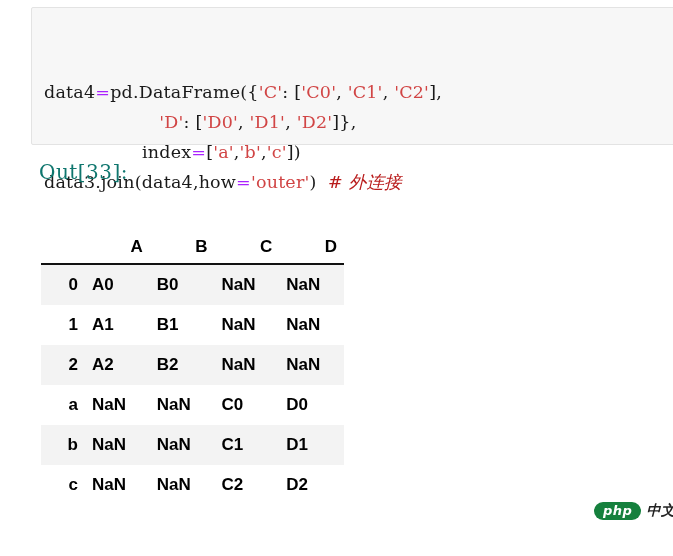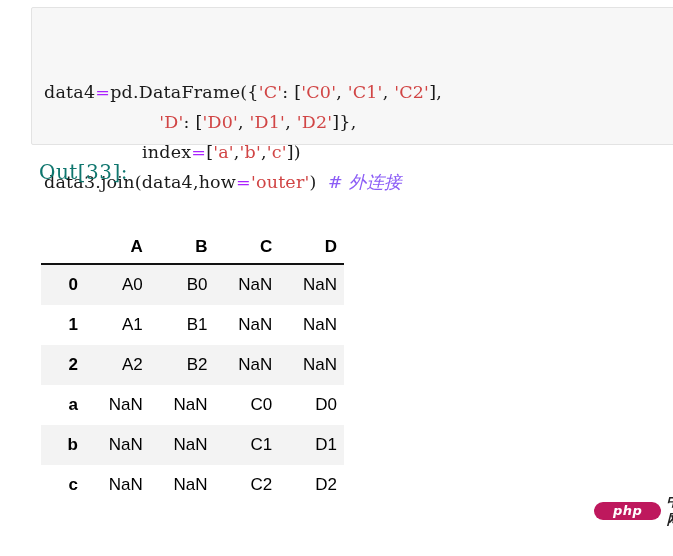--- a/index.html
+++ b/index.html
@@ -33,21 +33,21 @@
     font-family: "DejaVu Serif", "Liberation Serif", serif;
     font-size: 17.5px;
     line-height: 30px;
     color: #1a1a1a;
     white-space: pre;
     letter-spacing: 0.2px;
   }
   .code-line { white-space: pre; }
   .tok-op   { color: #aa22ff; }
   .tok-str  { color: #d14545; }
-  .tok-cmt  { color: #8b5cf6; font-style: italic; }
+  .tok-cmt  { color: #b91c1c; font-style: italic; }
 
   
   .out-prompt {
     position: absolute;
     left: 13px;
     top: 160px;
     font-family: "DejaVu Serif", "Liberation Serif", serif;
     font-size: 20px;
     color: #0f766e;
     letter-spacing: 0.5px;
@@ -79,24 +79,23 @@
   }
   table.df thead th.idx-head { width: 44px; }
   table.df tbody th {
     text-align: right;
     font-weight: bold;
     padding: 10px 7px;
     width: 44px;
     border: none;
   }
   table.df tbody td {
-    text-align: right;
     padding: 4px 7px;
     border: none;
-    font-weight: normal;
+    font-weight: bold;
   }
   table.df tbody tr.stripe th,
   table.df tbody tr.stripe td { background: #f3f3f3; }
   table.df tbody tr.plain th,
   table.df tbody tr.plain td { background: #ffffff; }
 
   
   .watermark {
     position: absolute;
     left: 556px;
@@ -107,28 +106,28 @@
   }
   .wm-logo-row {
     display: flex;
     align-items: center;
     gap: 5px;
     height: 22px;
     padding-left: 12px;
   }
   .wm-pill {
     display: inline-block;
-    background: #be185d;
+    background: #15803d;
     color: #ffffff;
     border-radius: 11px;
     font-style: italic;
     font-weight: bold;
     font-size: 13px;
     line-height: 18px;
-    padding: 0 19px;
+    padding: 0 9px;
     letter-spacing: 0.5px;
     font-family: "DejaVu Sans", sans-serif;
   }
   .wm-cn {
     color: #222222;
     font-weight: bold;
     font-size: 14px;
     letter-spacing: 0.5px;
     font-style: italic;
   }

